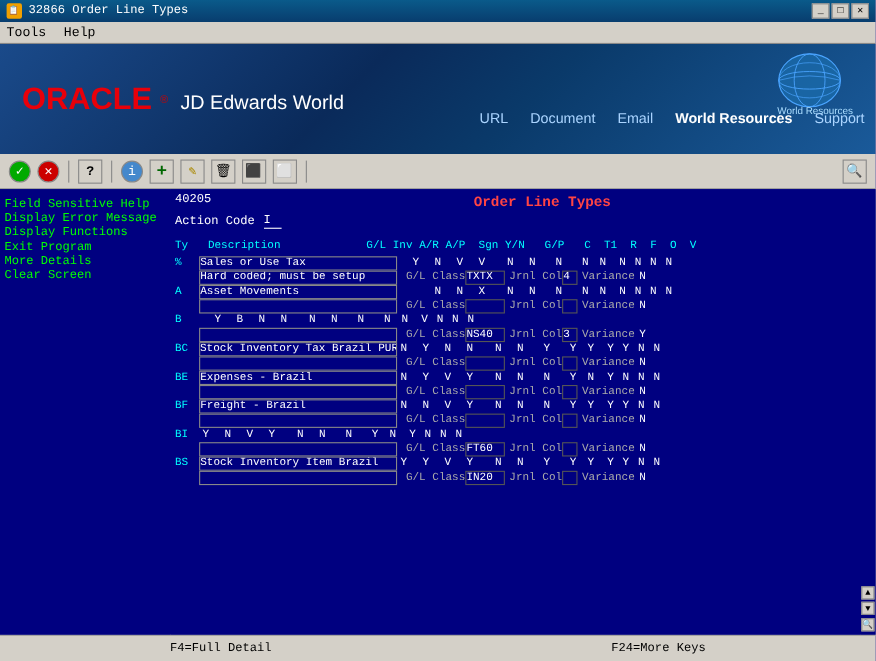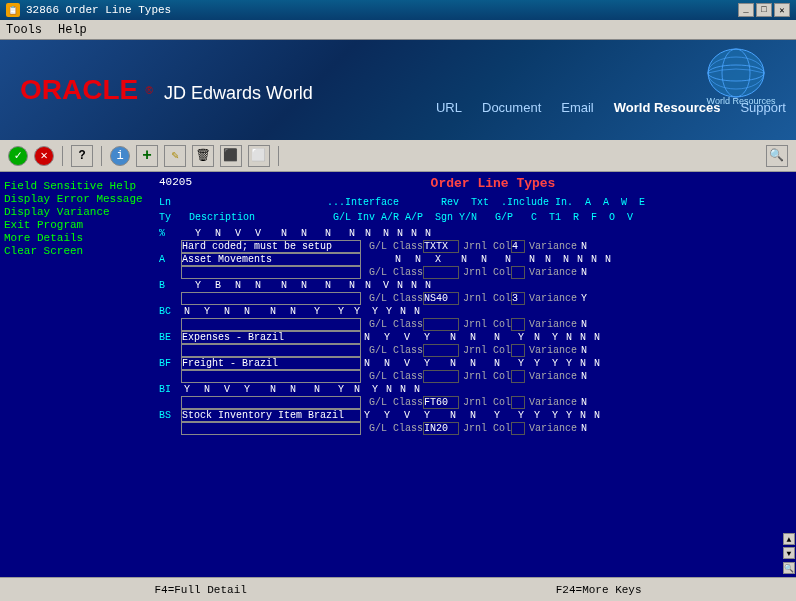--- a/index.html
+++ b/index.html
@@ -218,48 +218,52 @@
 <div class="main-area">
 
   <div class="sidebar">
     <div class="sidebar-item">
       <span>Field Sensitive Help</span>
     </div>
     <div class="sidebar-item">
       <span>Display Error Message</span>
     </div>
     <div class="sidebar-item">
-      <span>Display Variance</span>
+      <span>Display Functions</span>
     </div>
     <div class="sidebar-item">
       <span>Exit Program</span>
     </div>
     <div class="sidebar-item">
       <span>More Details</span>
     </div>
     <div class="sidebar-item">
       <span>Clear Screen</span>
     </div>
   </div>
 
   <div class="content">
 
     <div class="form-header">
       <span class="form-id">40205</span>
       <span class="form-title">Order Line Types</span>
     </div>
 
-
-    <div style="color: #00ffff; font-size: 10px; white-space: pre; font-family: 'Courier New', monospace; line-height: 1.5;">Ln                          ...Interface       Rev  Txt  .Include In.  A  A  W  E</div>
+    <div class="action-code-row">
+      <span style="margin-right:8px;">Action Code</span>
+      <input class="action-input" type="text" value="I" maxlength="2" style="">
+    </div>
+
     <div style="color: #00ffff; font-size: 10px; white-space: pre; font-family: 'Courier New', monospace; line-height: 1.5; margin-bottom: 2px;">Ty   Description             G/L Inv A/R A/P  Sgn Y/N   G/P   C  T1  R  F  O  V</div>
 
     <div style="font-size:10px; font-family:'Courier New',monospace;">
 
       <div class="table-row">
         <span class="col-ty cyan">%</span>
+        <input style="width: 180px; background: rgb(0, 0, 128); border: 1px solid rgb(136, 136, 136); color: white; font-size: 10px; font-family: &quot;Courier New&quot;, monospace; outline: none;" value="Sales or Use Tax">
         <span style="width:14px;"> </span>
         <span style="color:white; width:20px;">Y</span>
         <span style="color:white; width:20px;">N</span>
         <span style="color:white; width:20px;">V</span>
         <span style="color:white; width:20px;">V</span>
         <span style="width:6px;"></span>
         <span style="color:white; width:20px;">N</span>
         <span style="color:white; width:20px;">N</span>
         <span style="width:4px;"></span>
         <span style="color:white; width:20px;">N</span>
@@ -338,20 +342,21 @@
         <span style="margin-left:8px; color:#aaaaaa;">G/L Class </span>
         <input style="width: 36px; background: rgb(0, 0, 128); border: 1px solid rgb(85, 85, 85); color: white; font-size: 10px; font-family: &quot;Courier New&quot;, monospace; outline: none;" value="NS40">
         <span style="margin-left:4px; color:#aaaaaa;">  Jrnl Col </span>
         <input style="width: 14px; background: rgb(0, 0, 128); border: 1px solid rgb(85, 85, 85); color: white; font-size: 10px; font-family: &quot;Courier New&quot;, monospace; outline: none;" value="3">
         <span style="margin-left:4px; color:#aaaaaa;">  Variance</span>
         <span style="margin-left:4px; color:white;">Y</span>
       </div>
 
       <div class="table-row">
         <span class="col-ty cyan">BC</span>
+        <input style="width: 180px; background: rgb(0, 0, 128); border: 1px solid rgb(136, 136, 136); color: white; font-size: 10px; font-family: &quot;Courier New&quot;, monospace; outline: none;" value="Stock Inventory Tax Brazil PUR">
         <span style="width:3px;"> </span>
         <span style="color:white; width:20px;">N</span>
         <span style="color:white; width:20px;">Y</span>
         <span style="color:white; width:20px;">N</span>
         <span style="color:white; width:20px;">N</span>
         <span style="width:6px;"></span>
         <span style="color:white; width:20px;">N</span>
         <span style="color:white; width:20px;">N</span>
         <span style="width:4px;"></span>
         <span style="color:white; width:20px;">Y</span>

